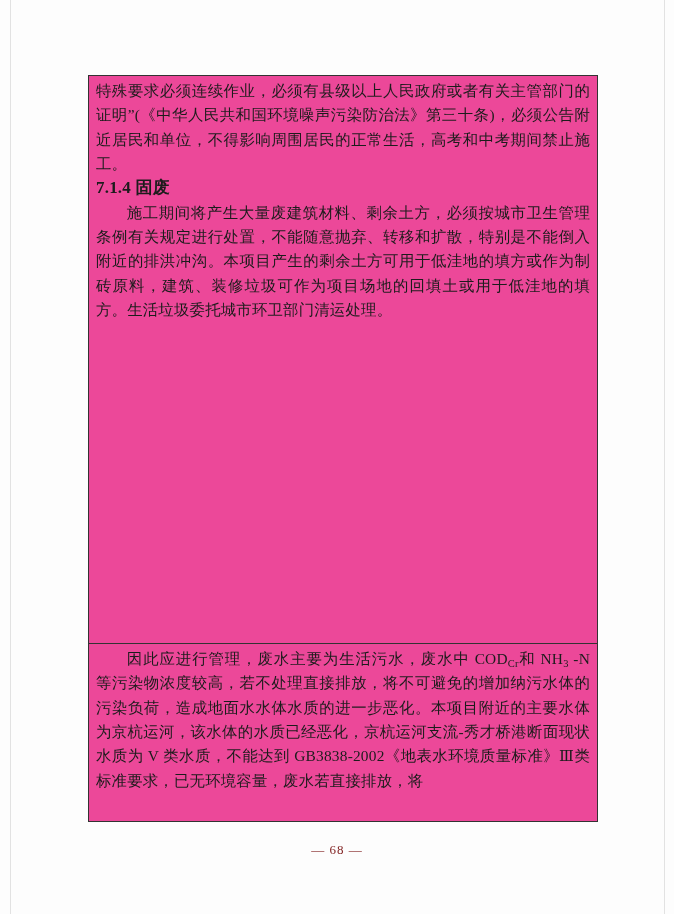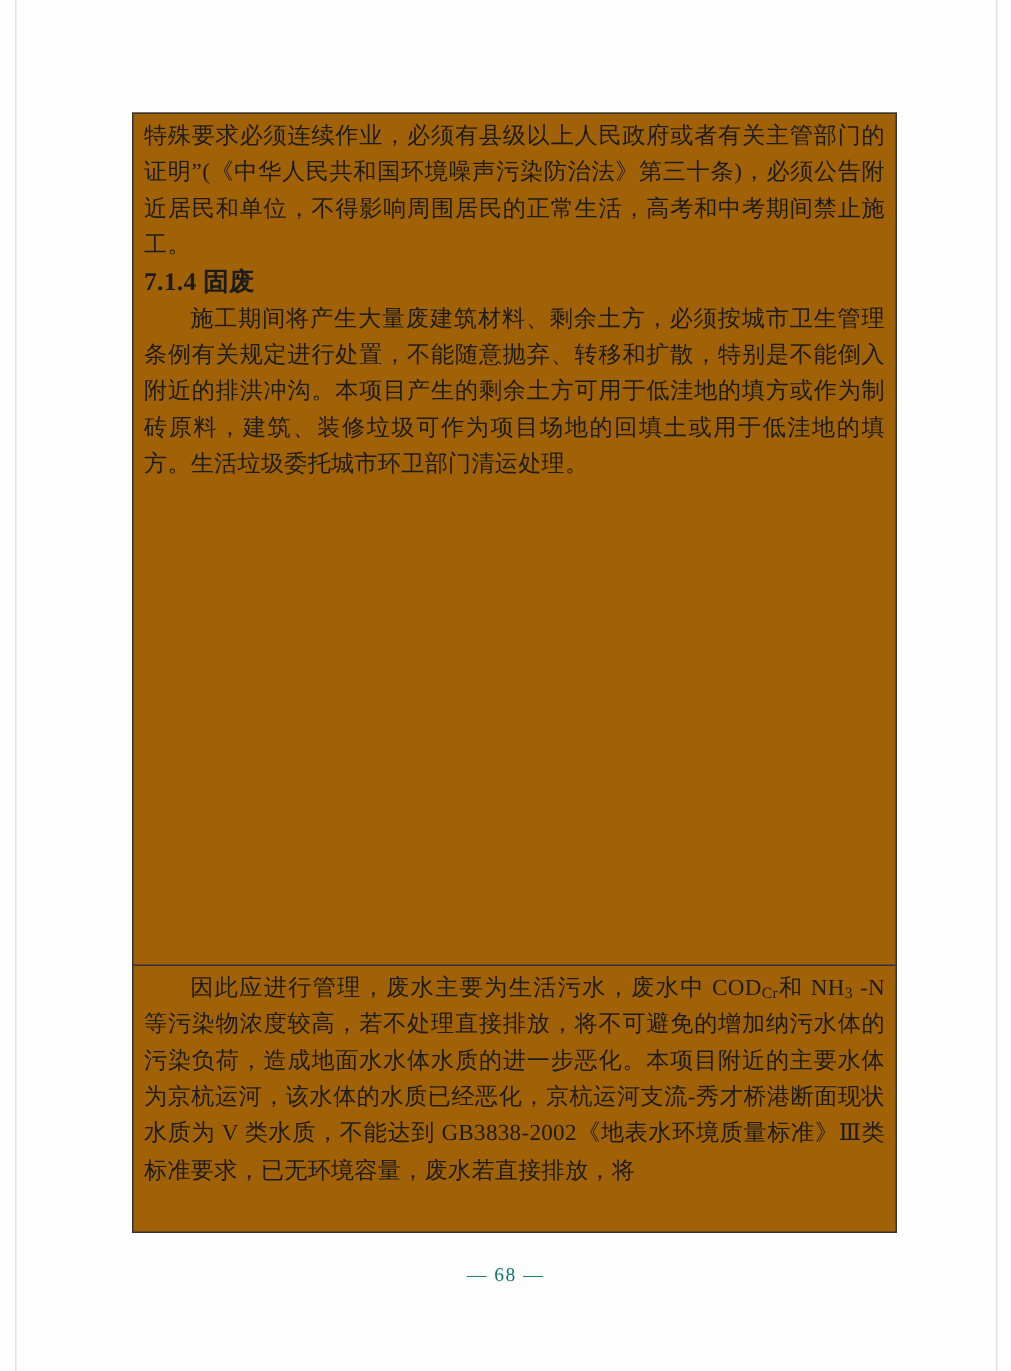--- a/index.html
+++ b/index.html
@@ -25,21 +25,21 @@
   .page-edge.left  { left: 10px; }
   .page-edge.right { right: 9px; }
 
   .content-box {
     position: absolute;
     left: 88px;
     top: 75px;
     width: 510px;
     box-sizing: border-box;
     border: 1.5px solid #333;
-    background: #a16207;
+    background: #ec4899;
   }
   .region {
     box-sizing: border-box;
     padding: 3px 7px 0 7px;
     overflow: hidden;
   }
   .region.construction { height: 567px; }
   .region.operation    { height: 178px; border-top: 1.5px solid #333; }
 
   .para {
@@ -63,21 +63,21 @@
     vertical-align: -0.25em;
   }
   .footer {
     position: absolute;
     left: 0;
     right: 0;
     top: 842px;
     text-align: center;
     font-size: 13px;
     letter-spacing: 1px;
-    color: #0f766e;
+    color: #7f1d1d;
   }
 </style>
 </head>
 <body>
 
 <div class="page-wrap">
 
   <div class="page-edge left"></div>
   <div class="page-edge right"></div>
 

